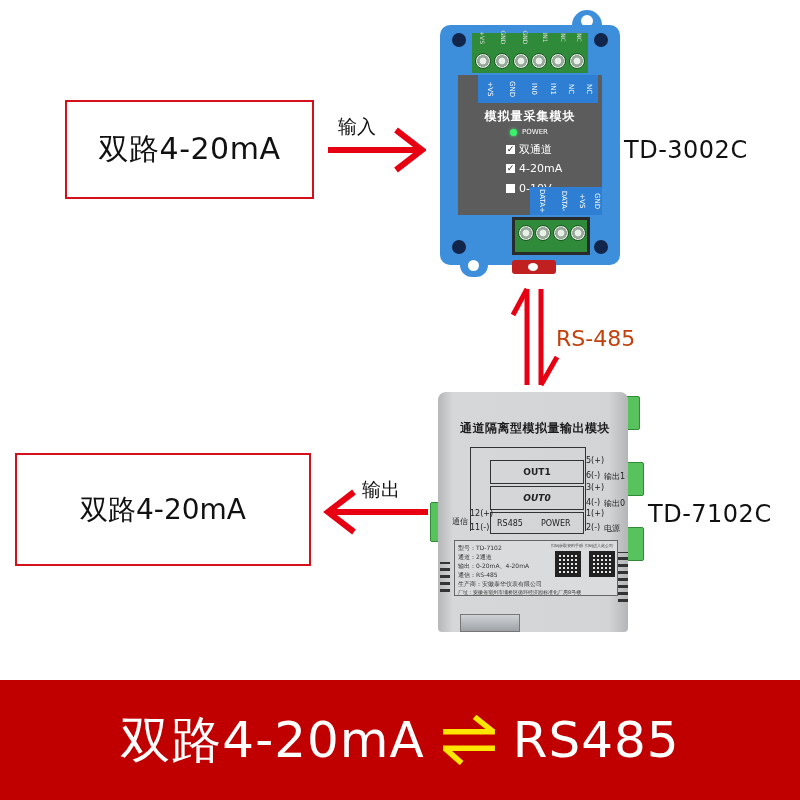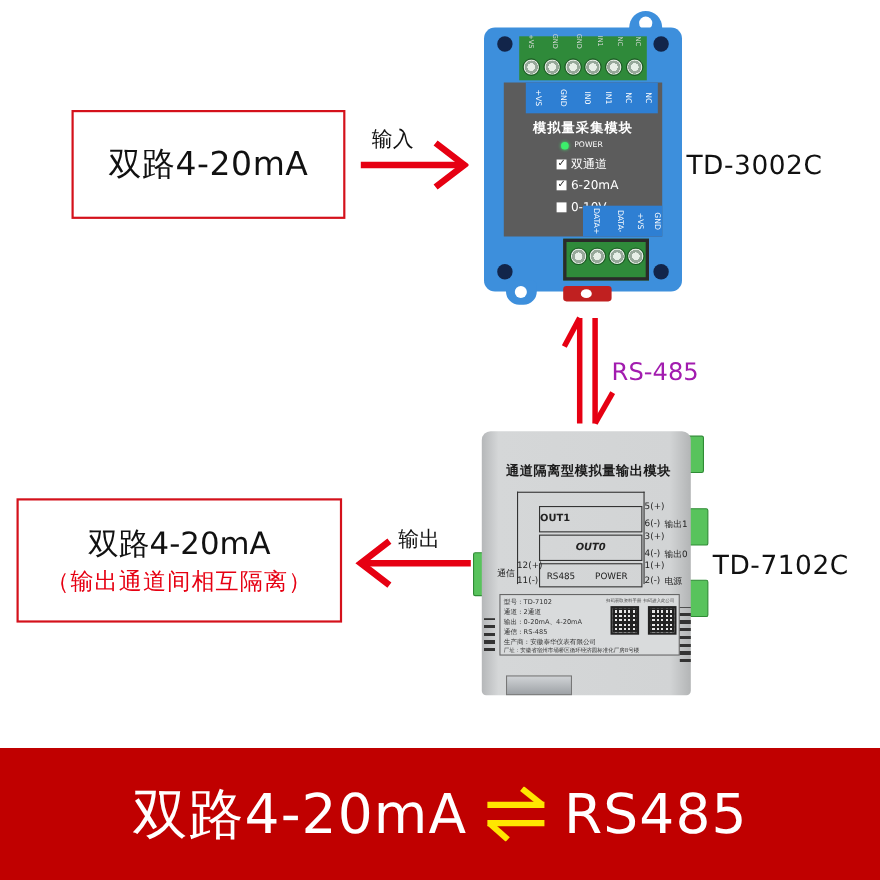--- a/index.html
+++ b/index.html
@@ -10,21 +10,21 @@
   .box {
     border: 2px solid #d4111b; background: #fff;
     display: flex; flex-direction: column; align-items: center; justify-content: center;
   }
   .box-in-title { font-size: 30px; color: #111; letter-spacing: 0.5px; }
   .box-out-title { font-size: 28px; color: #111; line-height: 36px; }
   .box-out-sub { font-size: 21px; color: #e60012; line-height: 30px; letter-spacing: 1px; }
 
   .label { font-size: 19px; color: #111; }
   .model { font-size: 24px; color: #111; letter-spacing: 0.5px; }
-  .rs-label { font-size: 22px; color: #a21caf; }
+  .rs-label { font-size: 22px; color: #c2410c; }
 
   
   .m1-body { background: #3d8fdc; border-radius: 10px; }
   .m1-ear { background: #3d8fdc; border-radius: 16px 16px 4px 4px; }
   .hole { background: #12254a; border-radius: 50%; }
   .m1-panel { background: #5c5c5c; }
   .m1-term-green { background: #2f8a3a; }
   .screw {
     width: 16px; height: 16px; border-radius: 50%;
     background: radial-gradient(circle, #e7efe7 0 35%, #97a89a 36% 60%, #e1e9e1 61%);
@@ -111,21 +111,21 @@
       <div class="abs m1-power" style="left:52px; top:53px;">
         <span class="led"></span>
         <span>POWER</span>
       </div>
       <div class="abs m1-opt" style="left:48px; top:67px;">
         <span class="chk">✓</span>
         <span>双通道</span>
       </div>
       <div class="abs m1-opt" style="left:48px; top:87px;">
         <span class="chk">✓</span>
-        <span>6-20mA</span>
+        <span>4-20mA</span>
       </div>
       <div class="abs m1-opt" style="left:48px; top:107px;">
         <span class="chk"></span>
         <span>0-10V</span>
       </div>
       <div class="abs m1-label-strip" style="left:72px; top:112px; width:72px; height:28px;">
         <span>DATA+</span>
         <span>DATA-</span>
         <span>+VS</span>
         <span>GND</span>
@@ -162,21 +162,21 @@
 <div class="abs" style="left:430px; top:392px; width:215px; height:250px;">
   <div class="abs green-term" style="left:188px; top:4px; width:22px; height:34px;"></div>
   <div class="abs green-term" style="left:196px; top:70px; width:18px; height:34px;"></div>
   <div class="abs green-term" style="left:196px; top:135px; width:18px; height:34px;"></div>
   <div class="abs green-term" style="left:0px; top:110px; width:12px; height:40px;"></div>
   <div class="abs m2-body" style="left:8px; top:0; width:190px; height:240px;">
     <div class="abs m2-title" style="left:22px; top:28px;">通道隔离型模拟量输出模块</div>
 
     <div class="abs m2-diagram-line" style="left:32px; top:55px; width:116px; height:84px; border-bottom:none;"></div>
 
-    <div class="abs m2-diagram-line" style="left:52px; top:68px; width:94px; height:24px; display:flex; align-items:center; ">
+    <div class="abs m2-diagram-line" style="left:52px; top:68px; width:94px; height:24px; display:flex; align-items:center; justify-content:center;">
       <span class="m2-small" style="font-size:9px; font-weight:bold;">OUT1</span>
     </div>
     <div class="abs m2-small" style="left:148px; top:64px;">5(+)</div>
     <div class="abs m2-small" style="left:148px; top:79px;">6(-)</div>
     <div class="abs m2-small" style="left:166px; top:79px;">输出1</div>
 
     <div class="abs m2-diagram-line" style="left:52px; top:94px; width:94px; height:24px; display:flex; align-items:center; justify-content:center;">
       <span class="m2-small" style="font-size:9px; font-weight:bold;font-style:italic;">OUT0</span>
     </div>
     <div class="abs m2-small" style="left:148px; top:91px;">3(+)</div>
@@ -219,21 +219,20 @@
 <div class="abs model" style="left:648px; top:500px;">TD-7102C</div>
 
 <div class="abs label" style="left:362px; top:477px;">输出</div>
 <svg class="abs" style="left:322px; top:488px;" width="110" height="50" viewBox="0 0 110 50">
   <line x1="8" y1="24" x2="106" y2="24" stroke="#e60012" stroke-width="6"></line>
   <polyline points="32,4 6,24 32,44" fill="none" stroke="#e60012" stroke-width="6"></polyline>
 </svg>
 
 <div class="abs box" style="left:15px; top:453px; width:296px; height:113px;">
   <div class="box-out-title">双路4-20mA</div>
-  <div class="box-out-sub">（输出通道间相互隔离）</div>
 </div>
 
 <div class="abs banner" style="left:0; top:680px; width:800px; height:120px;">
   <span class="banner-text">双路4-20mA</span>
   <svg class="banner-arrow" width="60" height="54" viewBox="0 0 60 54">
     <line x1="2" y1="18" x2="58" y2="18" stroke="#ffe600" stroke-width="6"></line>
     <polyline points="36,2 56,18" fill="none" stroke="#ffe600" stroke-width="6"></polyline>
     <line x1="2" y1="36" x2="58" y2="36" stroke="#ffe600" stroke-width="6"></line>
     <polyline points="4,36 22,52" fill="none" stroke="#ffe600" stroke-width="6"></polyline>
   </svg>

